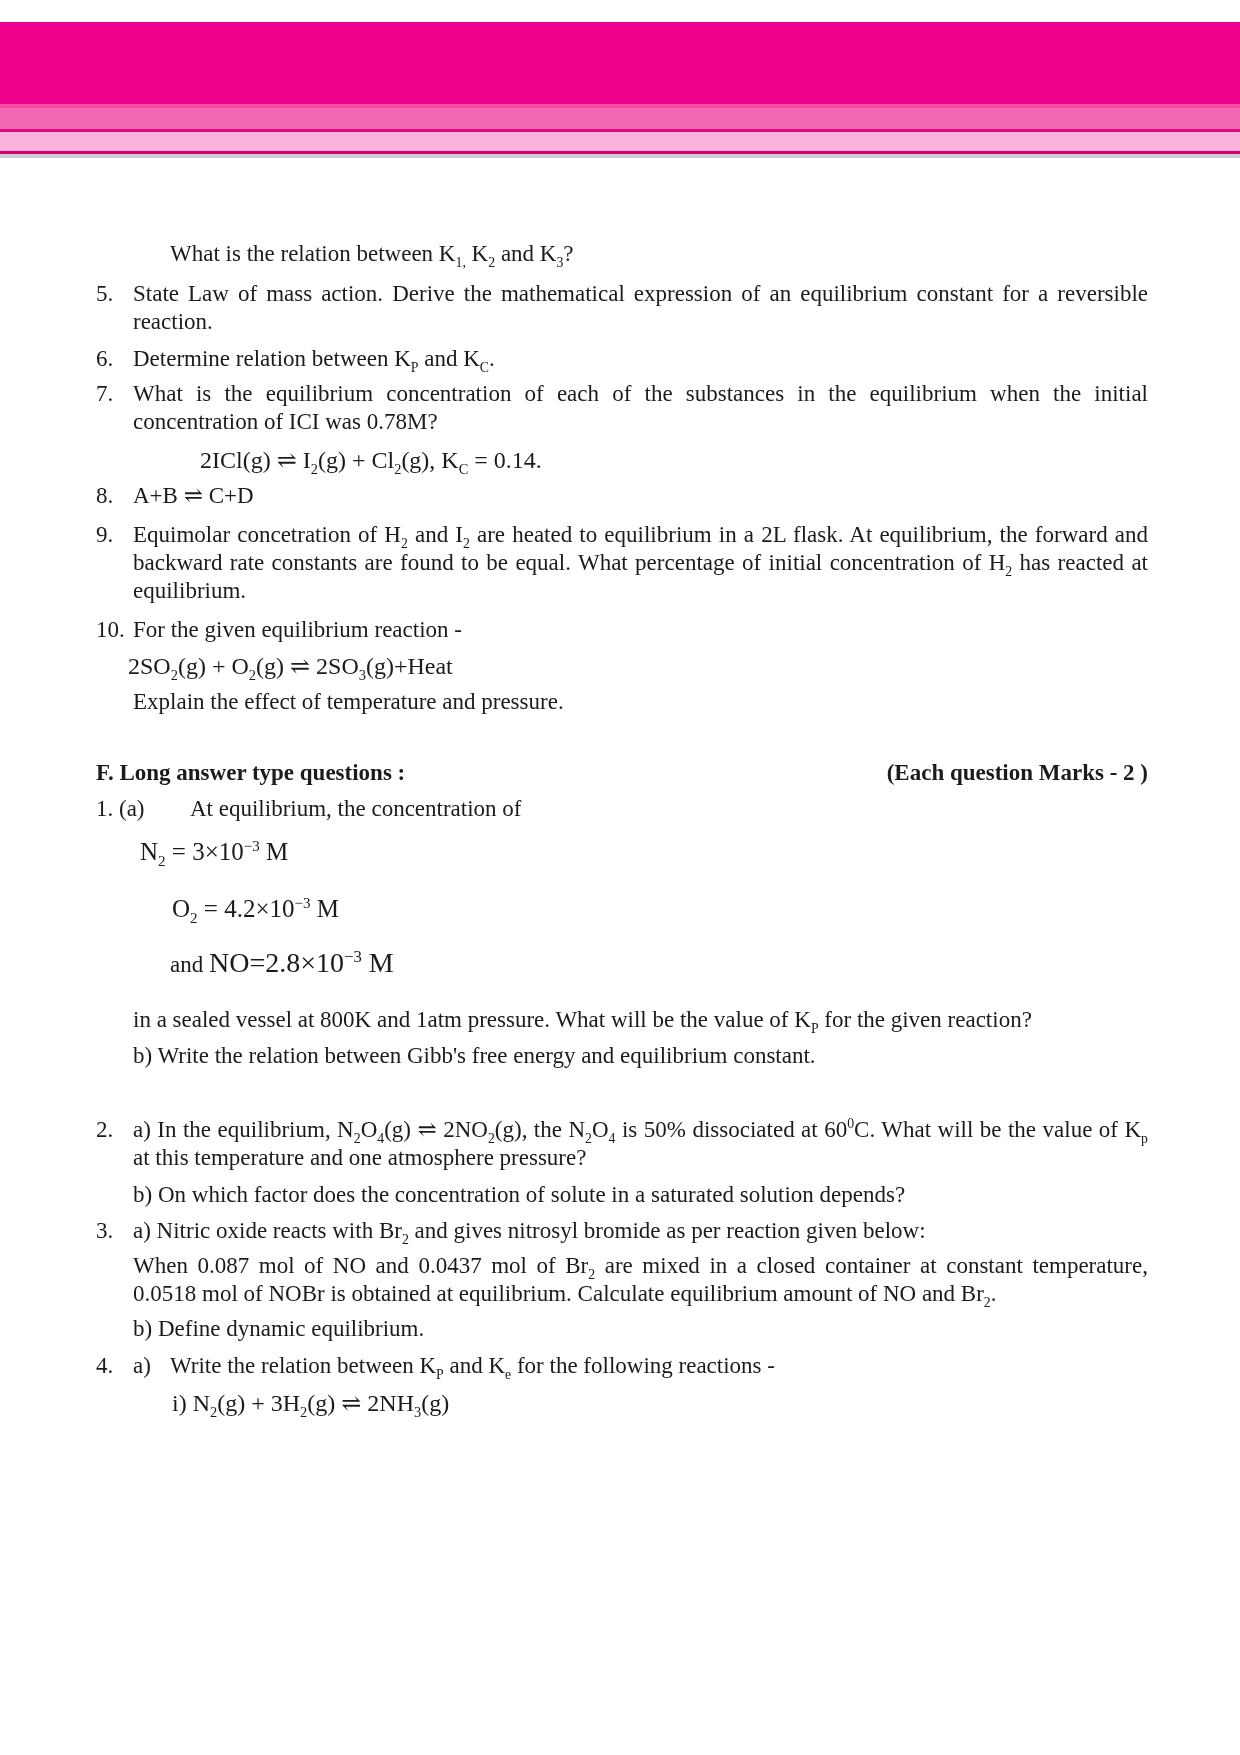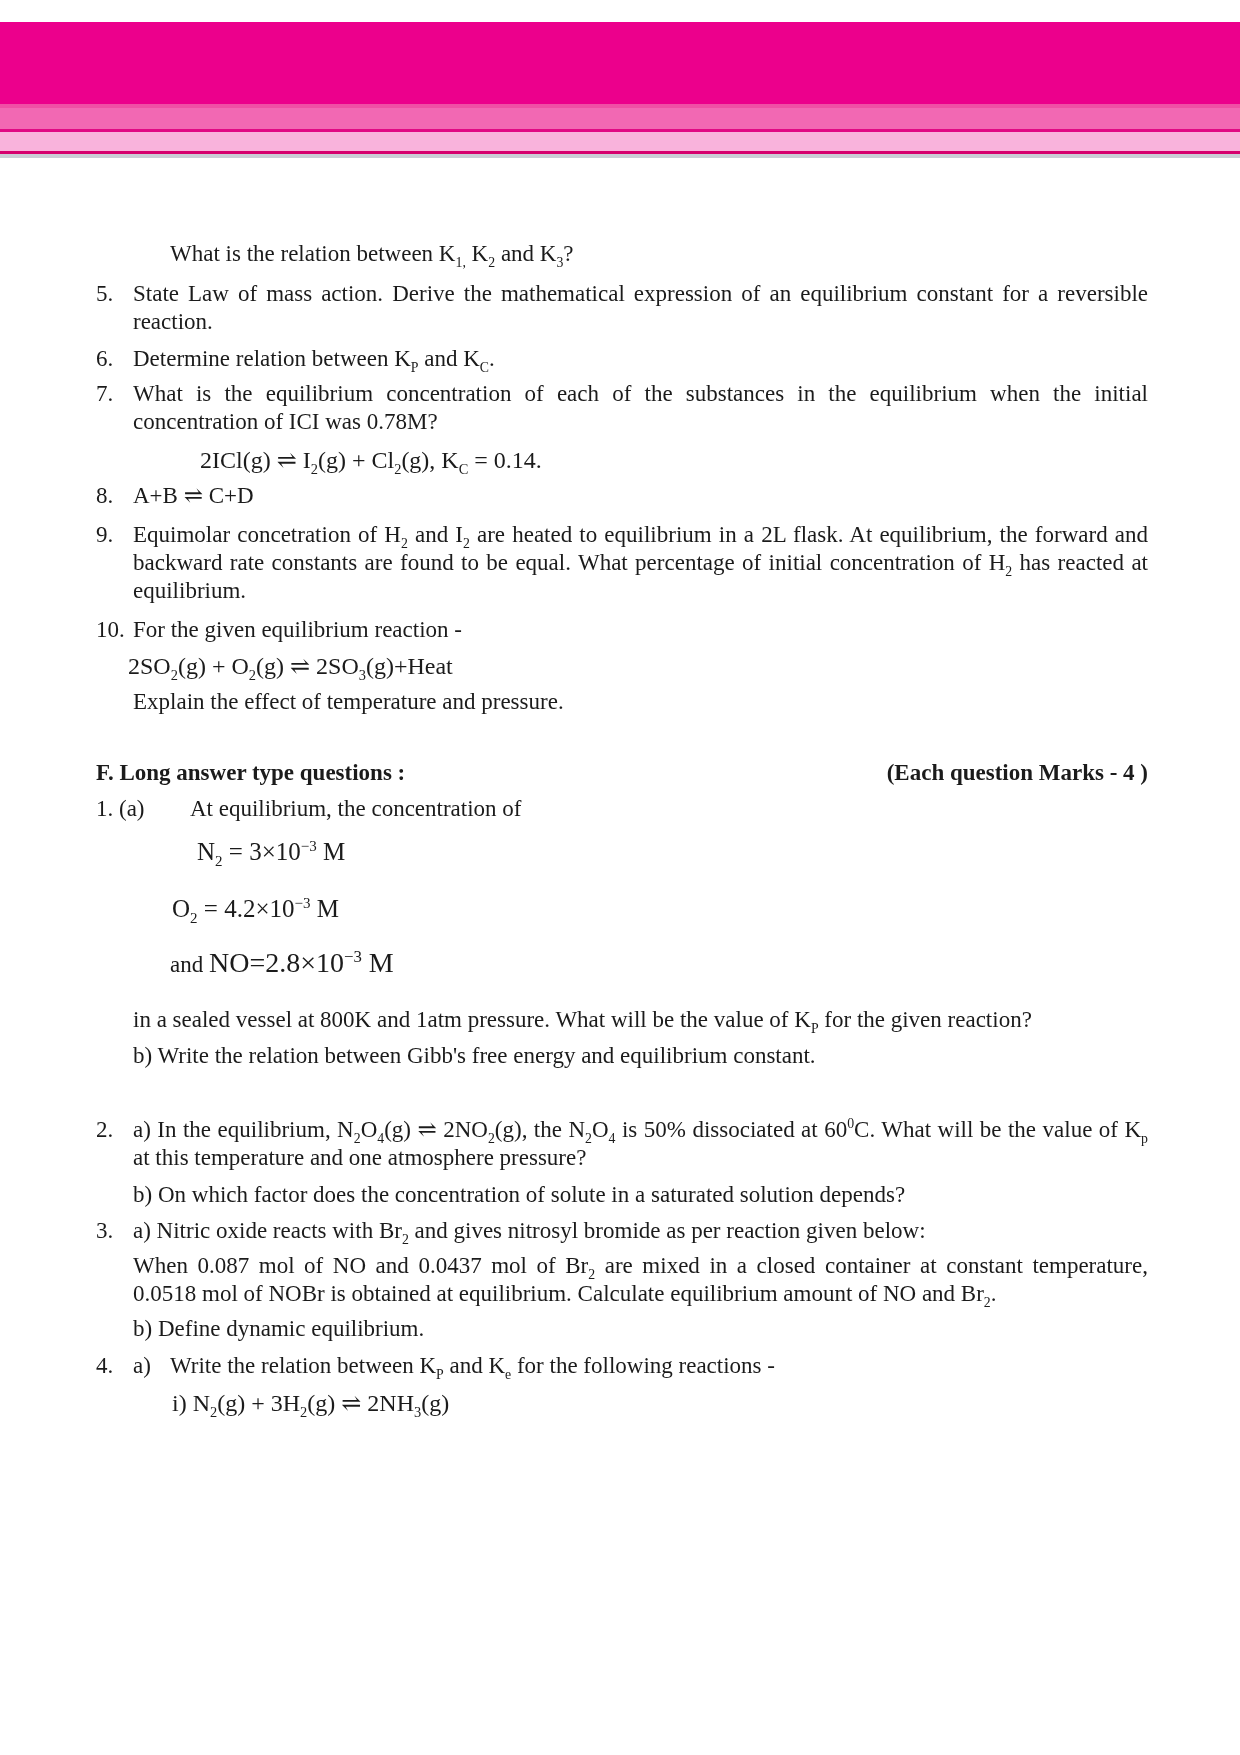--- a/index.html
+++ b/index.html
@@ -95,29 +95,29 @@
       <span class="qnum">10.</span>
       <div class="qbody">For the given equilibrium reaction -</div>
     </div>
 
     <div class="eq" style="margin-top:7px; margin-left:32px">2SO<sub>2</sub>(g) + O<sub>2</sub>(g) ⇌ 2SO<sub>3</sub>(g)+Heat</div>
 
     <div style="margin-top:7px; margin-left:37px">Explain the effect of temperature and pressure.</div>
 
     <div class="heading" style="margin-top:43px">
       <span>F. Long answer type questions  :</span>
-      <span>(Each  question Marks - 4 )</span>
+      <span>(Each  question Marks - 2 )</span>
     </div>
 
     <div class="q" style="margin-top:8px">
       <span class="qnum2">1. (a)</span>
       <div class="qbody">At equilibrium, the concentration of</div>
     </div>
 
-    <div class="eq-big" style="margin-top:13px; margin-left:101px">N<sub>2</sub> = 3×10<sup>−3</sup> M</div>
+    <div class="eq-big" style="margin-top:13px; margin-left:44px">N<sub>2</sub> = 3×10<sup>−3</sup> M</div>
 
     <div class="eq-big" style="margin-top:25px; margin-left:76px">O<sub>2</sub> = 4.2×10<sup>−3</sup> M</div>
 
     <div class="no-line" style="margin-top:21px; margin-left:74px">
       <span>and</span>
       <span class="no-main">NO=2.8×10<sup>−3</sup> M</span>
     </div>
 
     <div style="margin-top:24px; margin-left:37px">in a sealed vessel at 800K and 1atm pressure. What will be the value of K<sub>P</sub> for the given reaction?</div>
 

